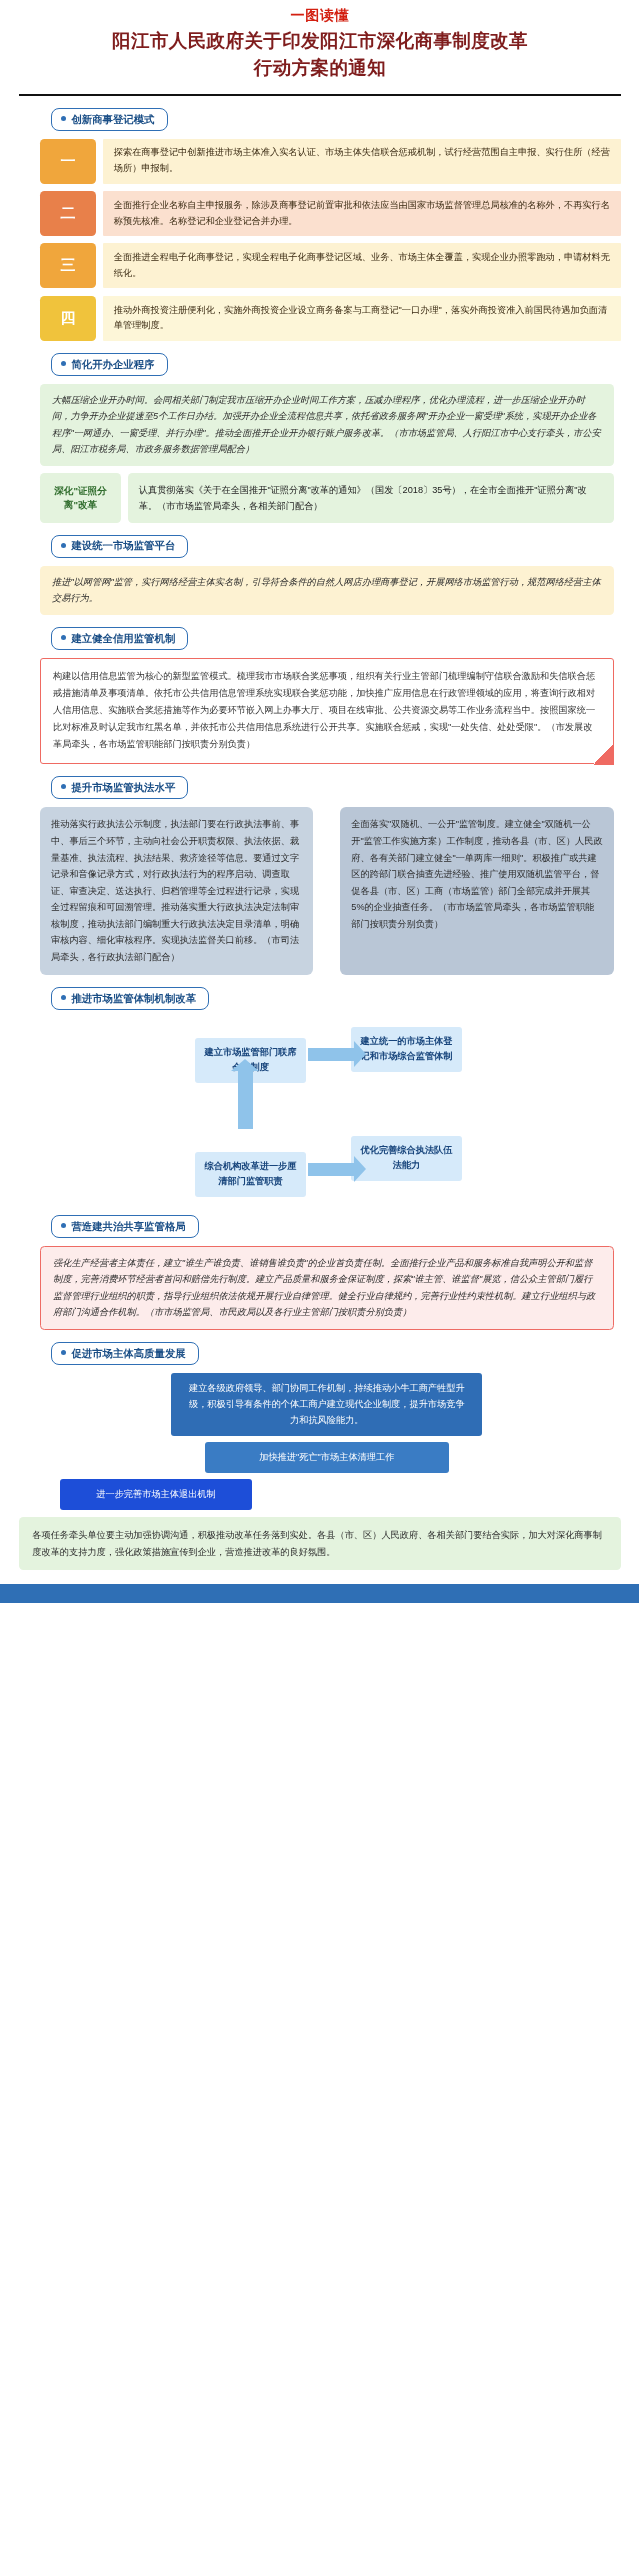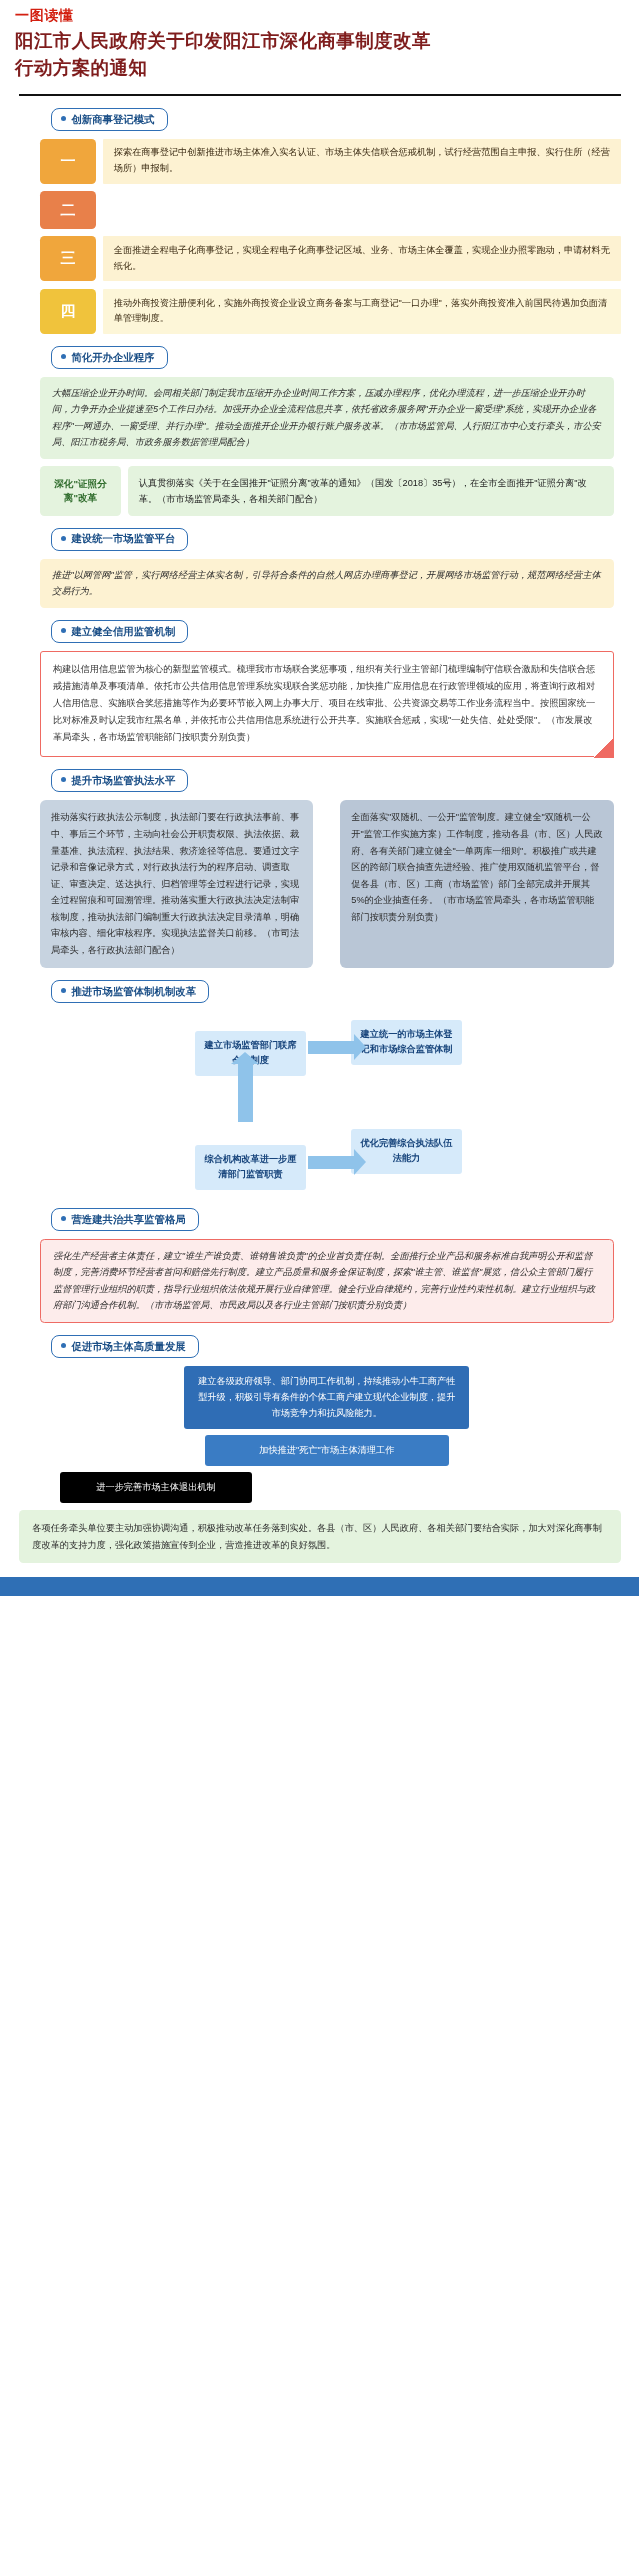--- a/index.html
+++ b/index.html
@@ -13,21 +13,21 @@
   .page {
     width: 640px;
     min-height: 2576px;
     background: #ffffff;
     position: relative;
     padding-bottom: 7.4px;
   }
   
   .header {
     padding: 7.4px 15px 7.4px 15px;
-    text-align: left;
+    text-align: center;
   }
   .header .eyebrow {
     color: #d32011;
     font-size: 14px;
     font-weight: bold;
     letter-spacing: 0.7px;
     margin-bottom: 3px;
   }
   .header .title {
     color: #7f1d1d;
@@ -228,23 +228,23 @@
   .funnel { margin: 6px 7.4px 7.4px 21px; }
   .fstep {
     margin: 0 auto 6px auto;
     border-radius: 3px;
     color: #fff;
     text-align: center;
     font-size: 9.2px;
     line-height: 1.75;
     padding: 7.4px 13.3px;
   }
-  .fstep.s1 { width: 285px; background: #2f6db5; }
+  .fstep.s1 { width: 311px; background: #2f6db5; }
   .fstep.s2 { width: 244px; background: #3a7cc4; }
-  .fstep.s3 { width: 192px; background: #000000; margin-left: 20px; }
+  .fstep.s3 { width: 192px; background: #1d4ed8; margin-left: 20px; }
 
   .bottom-note {
     margin: 3px 19px 13.3px 19px;
     background: #e4f3de;
     border-radius: 4.4px;
     padding: 9.6px 13.3px;
     font-size: 9.2px;
     line-height: 1.85;
     color: #2b2b2b;
   }
@@ -272,20 +272,21 @@
     <div class="sec-head">
       <span class="bullet"></span><span>创新商事登记模式</span>
     </div>
     <div class="sec-body">
       <div class="numrow">
         <div class="numbadge" style="background:#f0a63c">一</div>
         <div class="numtext" style="background:#fdf2d2">探索在商事登记中创新推进市场主体准入实名认证、市场主体失信联合惩戒机制，试行经营范围自主申报、实行住所（经营场所）申报制。</div>
       </div>
       <div class="numrow">
         <div class="numbadge" style="background:#e8804a">二</div>
+        <div class="numtext" style="background:#fbe0cf">全面推行企业名称自主申报服务，除涉及商事登记前置审批和依法应当由国家市场监督管理总局核准的名称外，不再实行名称预先核准。名称登记和企业登记合并办理。</div>
       </div>
       <div class="numrow">
         <div class="numbadge" style="background:#f0a63c">三</div>
         <div class="numtext" style="background:#fdf2d2">全面推进全程电子化商事登记，实现全程电子化商事登记区域、业务、市场主体全覆盖，实现企业办照零跑动，申请材料无纸化。</div>
       </div>
       <div class="numrow">
         <div class="numbadge" style="background:#f0c33c">四</div>
         <div class="numtext" style="background:#fdf6d8">推动外商投资注册便利化，实施外商投资企业设立商务备案与工商登记"一口办理"，落实外商投资准入前国民待遇加负面清单管理制度。</div>
       </div>
     </div>

